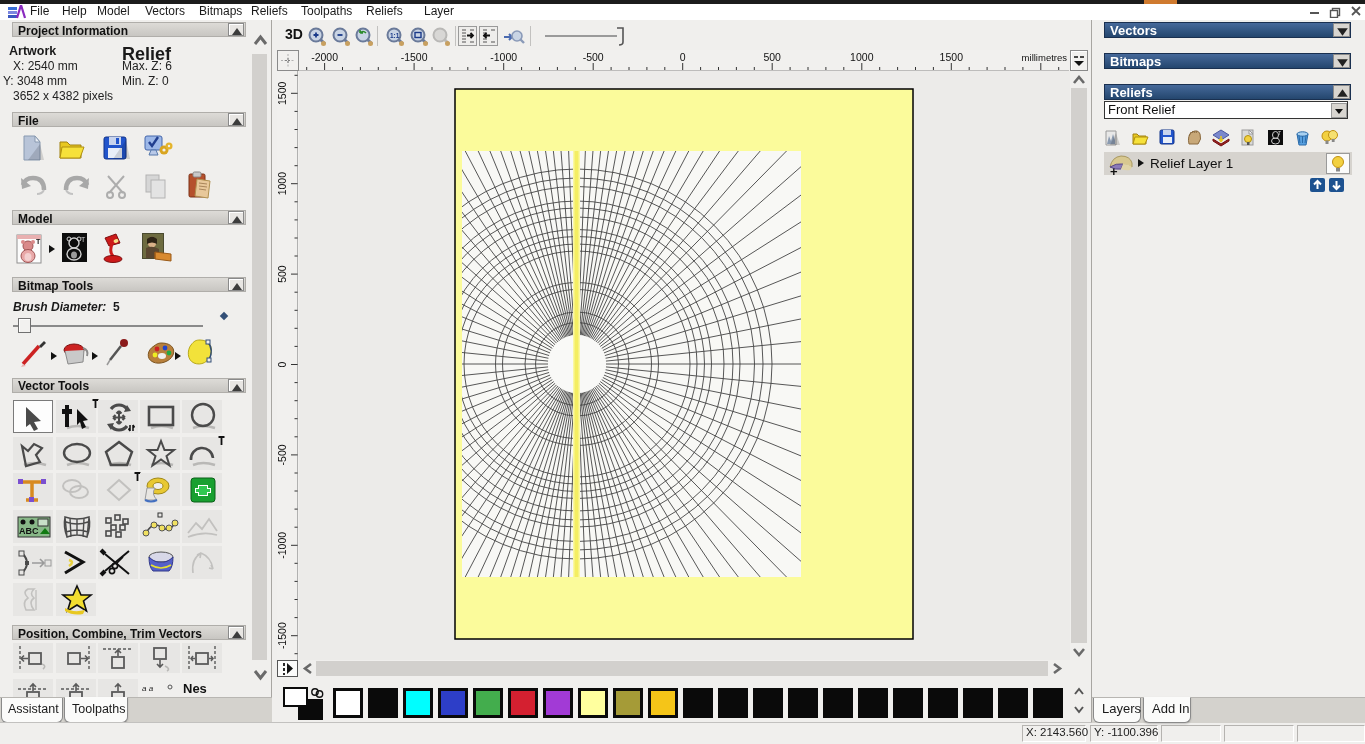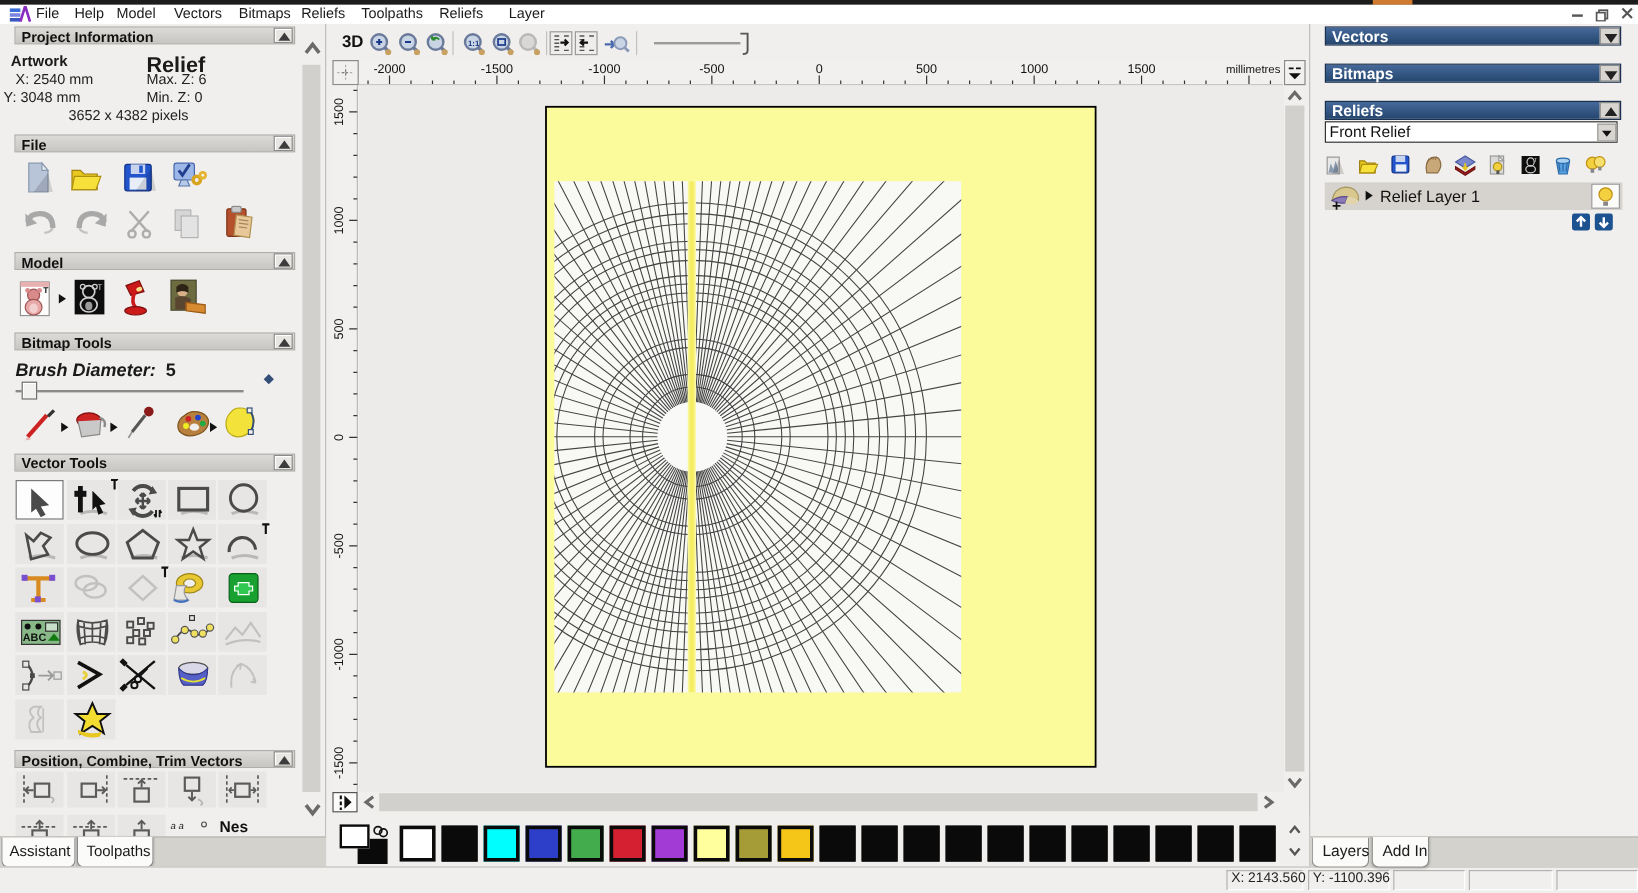--- a/index.html
+++ b/index.html
@@ -36,21 +36,21 @@
   </div>
 <div style="position:absolute;left:228px;top:23px;width:16px;height:13px;background:#e8e6e3;border:1px solid #8a8a8a;box-shadow:inset 1px 1px 0 #fff;"><svg width="16" height="13" viewBox="0 0 16 13">
       <polygon points="8,3 13,10 3,10" fill="#3c3c3c"></polygon>
     </svg></div>
 <div style="position:absolute;left:9px;top:44px;font-size:12.5px;font-weight:700;color:#1a1a1a;white-space:nowrap;">Artwork</div>
 <div style="position:absolute;left:122px;top:44px;font-size:18px;font-weight:700;color:#1a1a1a;white-space:nowrap;">Relief</div>
 <div style="position:absolute;left:13px;top:59px;font-size:12px;font-weight:400;color:#222;white-space:nowrap;">X: 2540 mm</div>
 <div style="position:absolute;left:122px;top:59px;font-size:12px;font-weight:400;color:#222;white-space:nowrap;">Max. Z: 6</div>
 <div style="position:absolute;left:3px;top:74px;font-size:12px;font-weight:400;color:#222;white-space:nowrap;">Y: 3048 mm</div>
 <div style="position:absolute;left:122px;top:74px;font-size:12px;font-weight:400;color:#222;white-space:nowrap;">Min. Z: 0</div>
-<div style="position:absolute;left:13px;top:89px;font-size:12px;font-weight:400;color:#222;white-space:nowrap;margin-left:44px;">3652 x 4382 pixels</div>
+<div style="position:absolute;left:13px;top:89px;font-size:12px;font-weight:400;color:#222;white-space:nowrap;">3652 x 4382 pixels</div>
 <div style="position:absolute;left:12px;top:112px;width:234px;height:15px;background:linear-gradient(#dddbd7,#c8c6c2);border:1px solid #b0aeaa;">
     <div style="position:absolute;left:5px;top:1px;font-size:12px;font-weight:700;color:#111;white-space:nowrap;">File</div>
   </div>
 <div style="position:absolute;left:228px;top:113px;width:16px;height:13px;background:#e8e6e3;border:1px solid #8a8a8a;box-shadow:inset 1px 1px 0 #fff;"><svg width="16" height="13" viewBox="0 0 16 13">
       <polygon points="8,3 13,10 3,10" fill="#3c3c3c"></polygon>
     </svg></div>
 <svg style="position:absolute;left:18px;top:134px;" width="28" height="28" viewBox="0 0 28 28">
     <path d="M6 2 L17 2 L22 8 L22 26 L6 26 Z" fill="#b8c4d8" stroke="#8899b0" stroke-width="1"></path>
     <path d="M17 2 L17 8 L22 8 Z" fill="#e8edf4" stroke="#8899b0" stroke-width="1"></path>
     <path d="M22 10 L26 26 L10 26" fill="#00000022"></path>
@@ -142,21 +142,21 @@
     <path d="M5 16 Q11 13 18 17 L18 26 L5 26 Z" fill="#5a4630"></path>
     <path d="M14 20 L30 22 L30 29 L14 27 Z" fill="#d88a30" stroke="#9a5a18"></path>
     <path d="M14 20 L14 27" stroke="#9a5a18"></path>
   </svg>
 <div style="position:absolute;left:12px;top:277px;width:234px;height:15px;background:linear-gradient(#dddbd7,#c8c6c2);border:1px solid #b0aeaa;">
     <div style="position:absolute;left:5px;top:1px;font-size:12px;font-weight:700;color:#111;white-space:nowrap;">Bitmap Tools</div>
   </div>
 <div style="position:absolute;left:228px;top:278px;width:16px;height:13px;background:#e8e6e3;border:1px solid #8a8a8a;box-shadow:inset 1px 1px 0 #fff;"><svg width="16" height="13" viewBox="0 0 16 13">
       <polygon points="8,3 13,10 3,10" fill="#3c3c3c"></polygon>
     </svg></div>
-<div style="position:absolute;left:13px;top:300px;font-size:15px;font-weight:700;color:#1a1a1a;white-space:nowrap;"><i>Brush Diameter:</i>&nbsp; 5</div>
+<div style="position:absolute;left:13px;top:300px;font-size:12px;font-weight:700;color:#1a1a1a;white-space:nowrap;"><i>Brush Diameter:</i>&nbsp; 5</div>
 <div style="position:absolute;left:13px;top:325px;width:190px;height:1.5px;background:#8a8a8a;"></div>
 <div style="position:absolute;left:18px;top:318px;width:13px;height:15px;background:#f2f1ef;border:1px solid #707070;box-shadow:inset 1px 1px 0 #fff;"></div>
 <svg style="position:absolute;left:218px;top:310px;" width="12" height="12" viewBox="0 0 12 12">
     <rect x="3" y="3" width="6" height="6" fill="#334f77" transform="rotate(45 6 6)"></rect>
   </svg>
 <svg style="position:absolute;left:19px;top:340px;" width="30" height="28" viewBox="0 0 30 28">
     <path d="M4 24 L20 6" stroke="#cc2222" stroke-width="3.5"></path>
     <path d="M20 6 L25 1 L27 3 L22 8 Z" fill="#333"></path>
     <path d="M4 24 L2 27 L7 26 Z" fill="#e8b0b0"></path>
   </svg>

